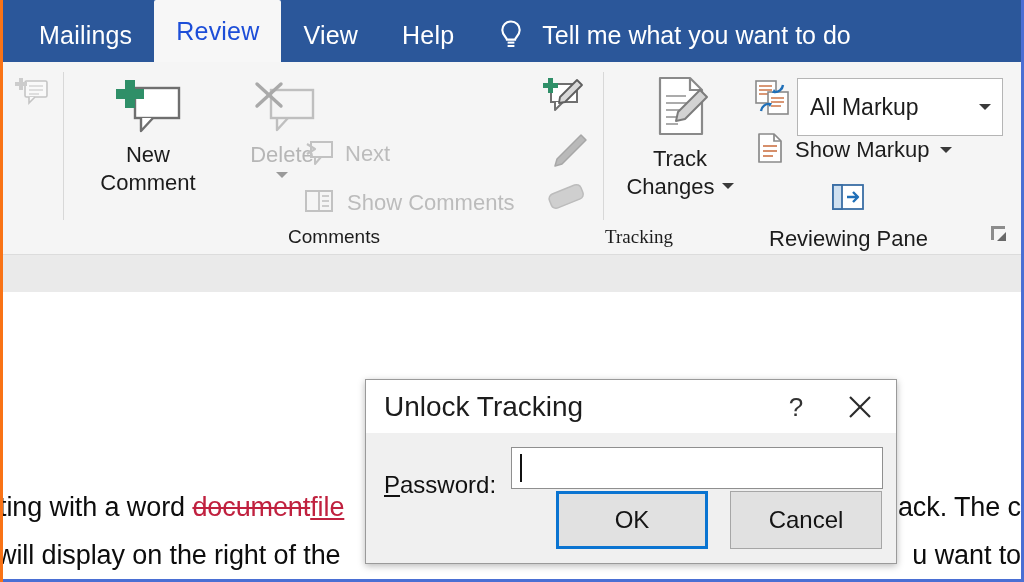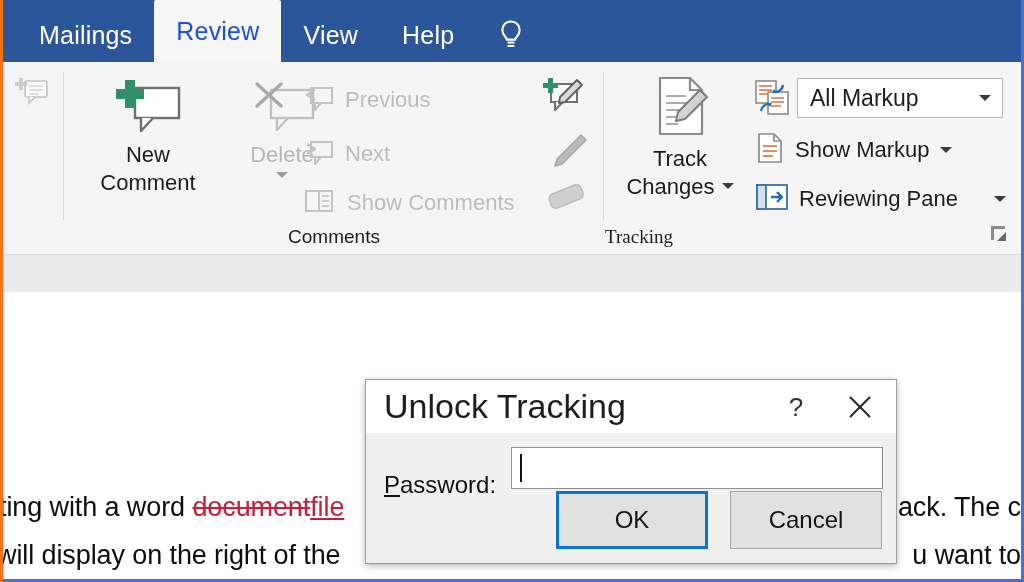--- a/index.html
+++ b/index.html
@@ -214,21 +214,21 @@
   .dlg-title-bar {
     position: absolute;
     left: 0; right: 0; top: 0;
     height: 53px;
     background: #ffffff;
     display: flex;
     align-items: center;
     box-sizing: border-box;
   }
   .dlg-title {
-    font-size: 34px;
+    font-size: 28px;
     color: #1c1c1c;
     margin-left: 18px;
   }
   .dlg-help {
     position: absolute;
     right: 84px;
     top: 11px;
     width: 32px; height: 32px;
     display: flex; align-items: center; justify-content: center;
     font-size: 26px;
@@ -312,20 +312,21 @@
       <span>Help</span>
     </div>
     <div class="tellme">
       <span class="bulb">
         <svg width="26" height="32" viewBox="0 0 26 32">
           <path d="M13 2.5c-5 0-8.7 3.8-8.7 8.5 0 3.2 1.7 5.3 3.1 7 .8 1 1.4 1.8 1.5 2.6h8.2c.1-.8.7-1.6 1.5-2.6 1.4-1.7 3.1-3.8 3.1-7 0-4.7-3.7-8.5-8.7-8.5z" fill="none" stroke="#ffffff" stroke-width="2.1"></path>
           <rect x="9.6" y="22.6" width="6.8" height="2" fill="#ffffff"></rect>
           <rect x="9.6" y="26" width="6.8" height="2" fill="#ffffff"></rect>
         </svg>
       </span>
+      <span class="txt">Tell me what you want to do</span>
     </div>
   </div>
 
   <div class="ribbon">
 
     <span class="qat-icon">
       <svg width="38" height="34" viewBox="0 0 38 34">
         <rect x="12" y="7" width="22" height="16" rx="1.5" fill="#ffffff" stroke="#8b8b8b" stroke-width="1.6"></rect>
         <path d="M16 23 l0 6 l6 -6" fill="#ffffff" stroke="#8b8b8b" stroke-width="1.6"></path>
         <g stroke="#9b9b9b" stroke-width="1.2">
@@ -361,30 +362,20 @@
             <g stroke="#a9a9a9" stroke-width="3.4" stroke-linecap="round">
               <line x1="12" y1="8" x2="36" y2="30"></line>
               <line x1="36" y1="8" x2="12" y2="30"></line>
             </g>
           </svg>
         </span>
         <span class="lbl">Delete</span>
         <span class="caret-small"></span>
       </div>
 
-      <div class="rowbtn disabled" style="left:238px; top:22px;">
-        <span>
-          <svg width="32" height="28" viewBox="0 0 32 28">
-            <rect x="8" y="4" width="21" height="15" fill="none" stroke="#c2c2c2" stroke-width="2"></rect>
-            <path d="M12 19 l0 7 l6 -7" fill="none" stroke="#c2c2c2" stroke-width="2" stroke-linejoin="round"></path>
-            <path d="M12 6 l-8 5 l8 5" fill="none" stroke="#c2c2c2" stroke-width="2.2" stroke-linejoin="round"></path>
-          </svg>
-        </span>
-        <span class="lbl">Previous</span>
-      </div>
 
       <div class="rowbtn disabled" style="left:238px; top:76px;">
         <span>
           <svg width="32" height="28" viewBox="0 0 32 28">
             <rect x="8" y="4" width="21" height="15" fill="none" stroke="#c2c2c2" stroke-width="2"></rect>
             <path d="M12 19 l0 7 l6 -7" fill="none" stroke="#c2c2c2" stroke-width="2" stroke-linejoin="round"></path>
             <path d="M4 6 l8 5 l-8 5" fill="none" stroke="#c2c2c2" stroke-width="2.2" stroke-linejoin="round"></path>
           </svg>
         </span>
         <span class="lbl">Next</span>
@@ -469,21 +460,21 @@
               <line x1="18" y1="22" x2="31" y2="22"></line>
             <line x1="18" y1="26" x2="28" y2="26"></line>
           </g>
           <path d="M30 5 a8 8 0 0 1 -9 7" fill="none" stroke="#1f6fb8" stroke-width="2.4"></path>
           <path d="M21 9 l-2 4 l5 0 z" fill="#1f6fb8"></path>
           <path d="M8 31 a8 8 0 0 1 9 -7" fill="none" stroke="#1f6fb8" stroke-width="2.4"></path>
           <path d="M17 27 l2 -4 l-5 0 z" fill="#1f6fb8"></path>
         </svg>
       </div>
 
-      <div class="markup-select" style="left:192px; top:16px; width:206px; height:40px;">
+      <div class="markup-select" style="left:192px; top:16px; width:206px; height:58px;">
         <span class="val">All Markup</span>
         <span>
           <svg width="14" height="10" viewBox="0 0 14 10">
               <path d="M1 2 l6 6 l6 -6 z" fill="#3a3a3a"></path>
             </svg>
         </span>
       </div>
 
       <div class="rowbtn" style="left:150px; top:70px;">
         <span>
@@ -494,21 +485,21 @@
               <line x1="8" y1="14" x2="22" y2="14"></line>
                 <line x1="8" y1="19" x2="22" y2="19"></line>
               <line x1="8" y1="24" x2="18" y2="24"></line>
             </g>
           </svg>
         </span>
         <span class="lbl">Show Markup</span>
         <span class="caret-dark"></span>
       </div>
 
-      <div class="rowbtn" style="left:150px; top:120px;">
+      <div class="rowbtn" style="left:164px; top:120px;flex-direction:column;">
         <span>
           <svg width="34" height="30" viewBox="0 0 34 30">
             <rect x="2" y="3" width="30" height="24" fill="#ffffff" stroke="#3a6ea5" stroke-width="1.8"></rect>
             <rect x="2" y="3" width="9" height="24" fill="#cfe0f0" stroke="#3a6ea5" stroke-width="1.8"></rect>
             <path d="M16 15 h11 m-5 -5 l5 5 l-5 5" fill="none" stroke="#1f6fb8" stroke-width="2.4" stroke-linejoin="round"></path>
           </svg>
         </span>
         <span class="lbl">Reviewing Pane</span>
         <span class="caret-dark" style="margin-left:26px;"></span>
       </div>

